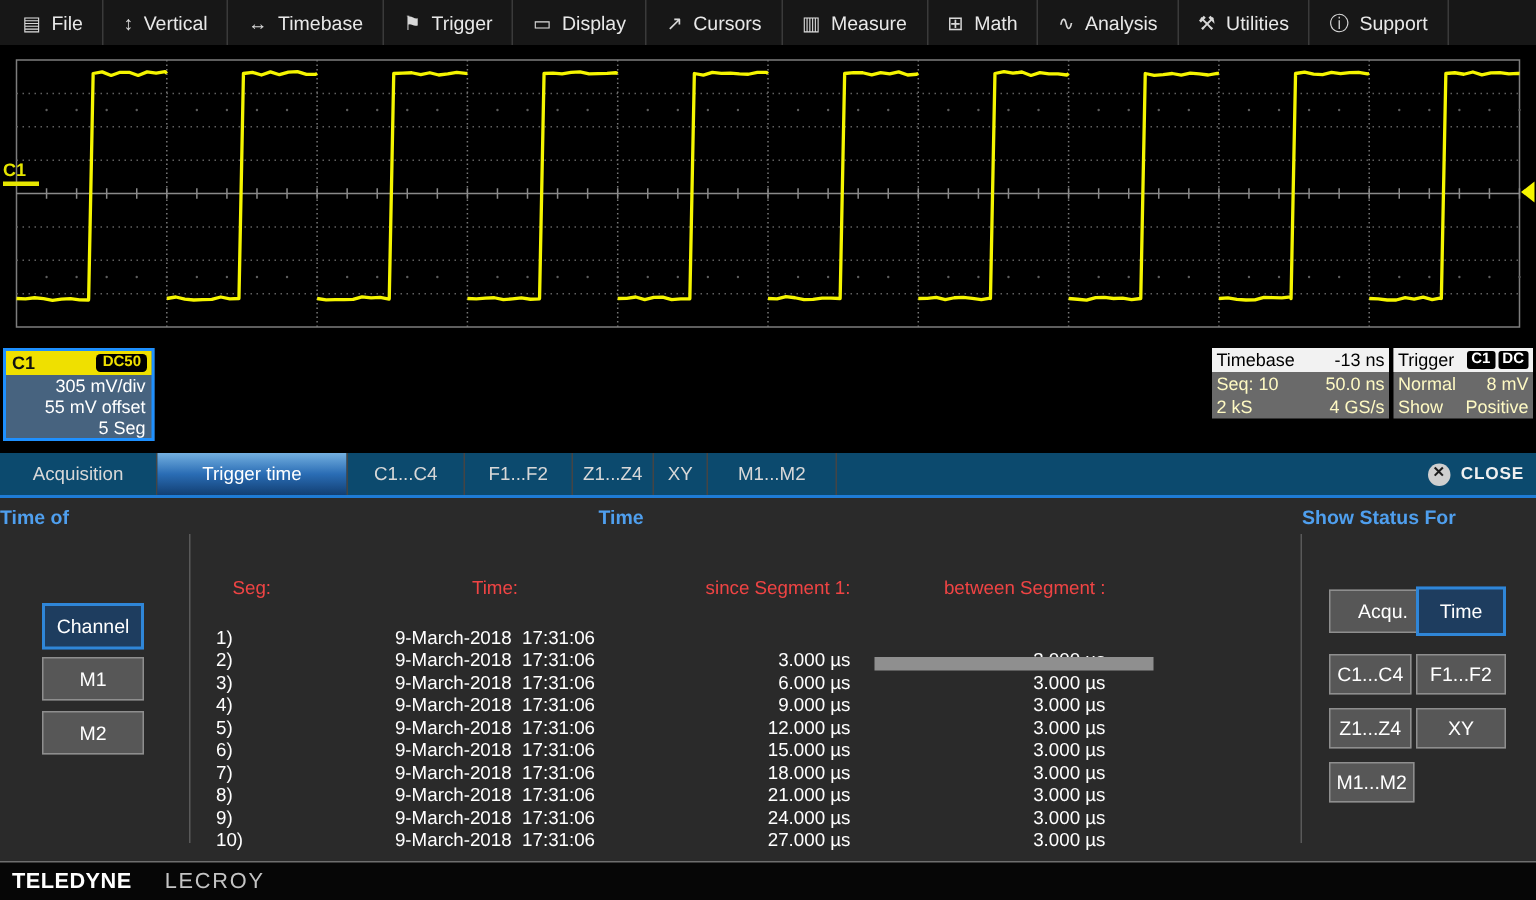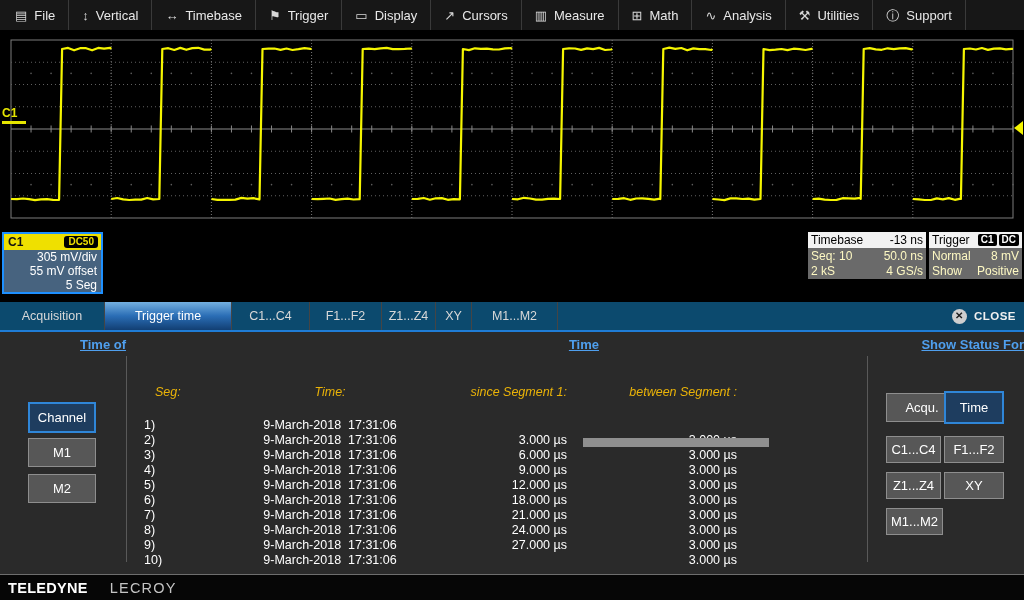--- a/index.html
+++ b/index.html
@@ -38,31 +38,31 @@
 
   
   .tabbar{height:28px;background:#0c4a6e;display:flex;border-bottom:2px solid #1f7cd6;position:relative;}
   .tab{display:flex;align-items:center;justify-content:center;font-size:12.5px;color:#d8d8d8;border-right:1px solid #454545;box-sizing:border-box;cursor:default;}
   .tab.active{background:linear-gradient(#74b0e0 0%,#2a6db5 50%,#123f73 100%);color:#fff;}
   .close-btn{position:absolute;right:8px;top:0;height:28px;display:flex;align-items:center;gap:7px;color:#f0f0f0;font-weight:bold;font-size:11.5px;letter-spacing:.5px;cursor:default;}
   .close-icon{width:15px;height:15px;border-radius:50%;background:#cfcfcf;color:#1c1c1c;font-size:10px;font-weight:bold;display:flex;align-items:center;justify-content:center;line-height:1;}
 
   
   .panel{position:relative;height:242px;background:#2a2a2a;color:#fff;}
-  .sec-title{position:absolute;top:5px;color:#4f9fee;font-weight:bold;font-size:13px;text-align:right;text-decoration:underline;}
+  .sec-title{position:absolute;top:5px;color:#4f9fee;font-weight:bold;font-size:13px;text-align:left;}
   #title-timeof{left:0;width:126px;}
   #title-time{left:399px;width:200px;}
   #title-status{left:868px;width:156px;}
   .vdiv{position:absolute;top:24px;height:206px;width:1px;background:#595959;}
 
   .btn{position:absolute;background:#575757;border:1px solid #8e8e8e;color:#fff;font-size:13px;display:flex;align-items:center;justify-content:center;box-sizing:border-box;cursor:default;}
   .btn.selected{background:#1e3d5f;border:2px solid #2f86d8;}
 
   .tbl-col{position:absolute;font-size:12.5px;line-height:15px;white-space:pre;color:#fff;}
-  .tbl-hdr{position:absolute;font-size:12.5px;font-style:italic;color:#eab308;white-space:pre;}
+  .tbl-hdr{position:absolute;font-size:12.5px;color:#ef4444;white-space:pre;}
   #col-seg{left:144px;top:86px;}
   #col-time{left:205px;top:86px;width:250px;text-align:center;}
   #col-since{left:400px;top:86px;width:167px;text-align:right;}
   #col-between{left:570px;top:86px;width:167px;text-align:right;}
   #hdr-seg{left:155px;top:53px;}
   #hdr-time{left:205px;top:53px;width:250px;text-align:center;}
   #hdr-since{left:400px;top:53px;width:167px;text-align:right;}
   #hdr-between{left:570px;top:53px;width:167px;text-align:right;}
   .highlight-bar{position:absolute;left:583px;top:106px;width:186px;height:9px;background:#8f8f8f;}
 
@@ -379,21 +379,21 @@
       <div class="btn" style="left: 28px; top: 142px; width: 68px; height: 29px;">M2</div>
     </div>
 
   <div class="tbl-hdr" id="hdr-seg">Seg:</div>
   <div class="tbl-hdr" id="hdr-time">Time:</div>
   <div class="tbl-hdr" id="hdr-since">since Segment 1:</div>
   <div class="tbl-hdr" id="hdr-between">between Segment :</div>
 
   <div class="tbl-col" id="col-seg"><div>1)</div><div>2)</div><div>3)</div><div>4)</div><div>5)</div><div>6)</div><div>7)</div><div>8)</div><div>9)</div><div>10)</div></div>
   <div class="tbl-col" id="col-time"><div>9-March-2018  17:31:06</div><div>9-March-2018  17:31:06</div><div>9-March-2018  17:31:06</div><div>9-March-2018  17:31:06</div><div>9-March-2018  17:31:06</div><div>9-March-2018  17:31:06</div><div>9-March-2018  17:31:06</div><div>9-March-2018  17:31:06</div><div>9-March-2018  17:31:06</div><div>9-March-2018  17:31:06</div></div>
-  <div class="tbl-col" id="col-since"><div>&nbsp;</div><div>3.000 µs</div><div>6.000 µs</div><div>9.000 µs</div><div>12.000 µs</div><div>18.000 µs</div><div>21.000 µs</div><div>24.000 µs</div><div>27.000 µs</div></div>
+  <div class="tbl-col" id="col-since"><div>&nbsp;</div><div>3.000 µs</div><div>6.000 µs</div><div>9.000 µs</div><div>12.000 µs</div><div>15.000 µs</div><div>18.000 µs</div><div>21.000 µs</div><div>24.000 µs</div><div>27.000 µs</div></div>
   <div class="tbl-col" id="col-between"><div>&nbsp;</div><div>3.000 µs</div><div>3.000 µs</div><div>3.000 µs</div><div>3.000 µs</div><div>3.000 µs</div><div>3.000 µs</div><div>3.000 µs</div><div>3.000 µs</div><div>3.000 µs</div></div>
 
   <div class="highlight-bar"></div>
 
   <div id="right-buttons">
       <div class="btn" style="left: 886px; top: 61px; width: 72px; height: 29px;">Acqu.</div>
       <div class="btn selected" style="left: 944px; top: 59px; width: 60px; height: 33px;">Time</div>
       <div class="btn" style="left: 886px; top: 104px; width: 55px; height: 27px;">C1...C4</div>
       <div class="btn" style="left: 944px; top: 104px; width: 60px; height: 27px;">F1...F2</div>
       <div class="btn" style="left: 886px; top: 140px; width: 55px; height: 27px;">Z1...Z4</div>

